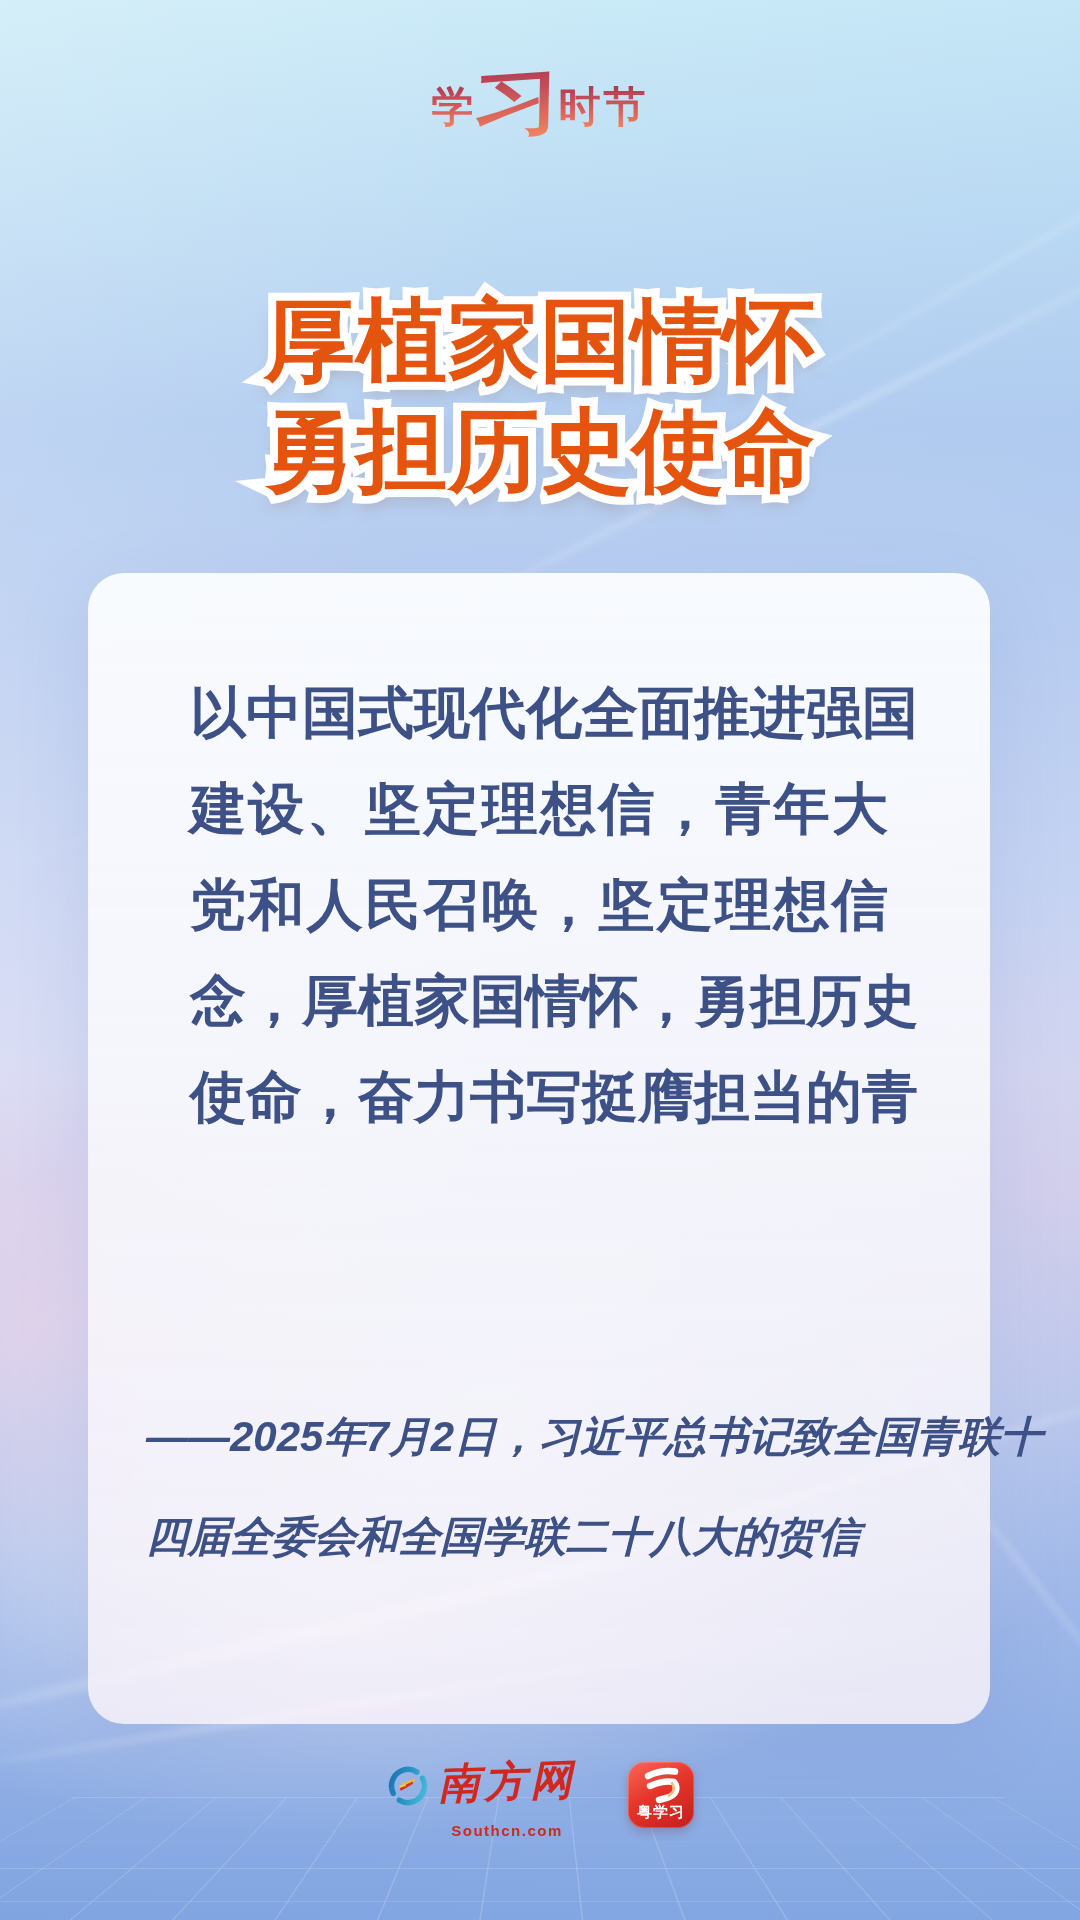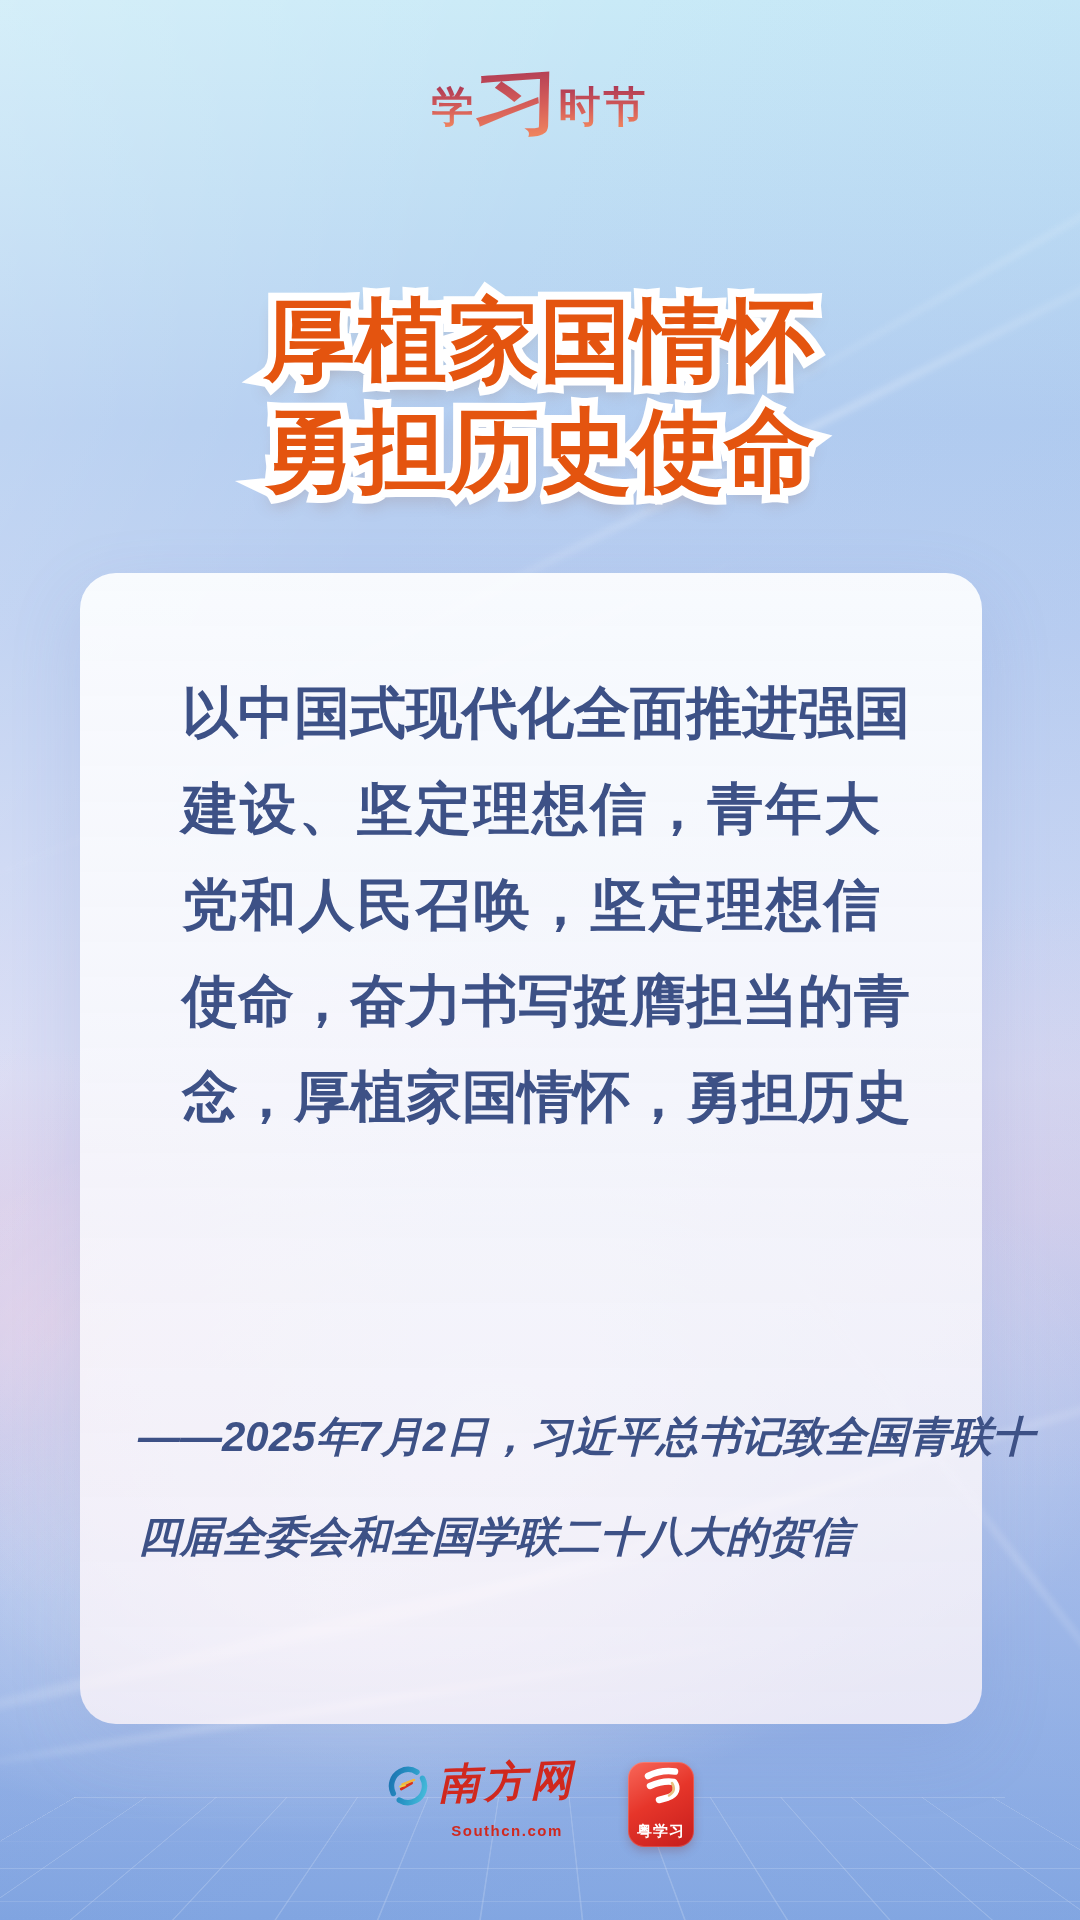--- a/index.html
+++ b/index.html
@@ -57,21 +57,21 @@
   .headline-line { position: relative; height: 110px; line-height: 110px;
     font-size: 91px; font-weight: 900; letter-spacing: 1px; }
   .headline-line .stroke {
     position: absolute; left: 0; right: 0; top: 0;
     -webkit-text-stroke: 16px #ffffff; color: #fff;
     text-shadow: 0 10px 16px rgba(140,90,70,0.35);
   }
   .headline-line .fill { position: relative; color: #e4540f; }
   
   .quote-card {
-    position: absolute; left: 80px; top: 573px; width: 902px; height: 1151px;
+    position: absolute; left: 88px; top: 573px; width: 902px; height: 1151px;
     border-radius: 36px;
     background: linear-gradient(180deg, rgba(253,254,255,0.92) 0%, rgba(248,248,252,0.85) 55%, rgba(250,243,249,0.82) 100%);
     box-shadow: 0 24px 70px rgba(110,135,200,0.18);
   }
   .quote-lines { position: absolute; left: 102px; right: 102px; top: 92px; }
   .qline {
     font-size: 56px; line-height: 96px; font-weight: 700; color: #3d5186;
     text-align: justify; text-align-last: justify; white-space: nowrap;
   }
   .qline.last { text-align-last: left; }
@@ -79,21 +79,21 @@
   .attr-line { font-size: 42px; line-height: 100px; font-weight: 700; color: #3d5186; white-space: nowrap; font-style: italic; }
   
   .footer { position: absolute; top: 1762px; left: 0; right: 0;
     display: flex; justify-content: center; align-items: flex-start; gap: 52px; }
   .southcn { display: flex; align-items: flex-start; gap: 8px; }
   .southcn-icon { width: 44px; height: 44px; margin-top: 2px; }
   .southcn-col { display: flex; flex-direction: column; align-items: center; }
   .southcn-name { font-size: 42px; line-height: 40px; font-weight: 900; color: #d0281e;
     font-style: italic; transform: rotate(-2deg); letter-spacing: 4px; }
   .southcn-domain { font-size: 15px; font-weight: 800; color: #d0281e; letter-spacing: 1.5px; margin-top: 20px; }
-  .yuexuexi { position: relative; width: 66px; height: 85px; border-radius: 16px;
+  .yuexuexi { position: relative; width: 66px; height: 66px; border-radius: 16px;
     background: linear-gradient(150deg, #f8685a 0%, #e6352a 45%, #c51d1c 100%);
     box-shadow: inset 0 0 0 1px rgba(255,255,255,0.18), 0 4px 10px rgba(120,40,40,0.25); }
   .yx-glyph { position: absolute; top: 5px; left: 50%; transform: translateX(-50%); }
   .yx-label { position: absolute; bottom: 6px; left: 0; width: 100%; text-align: center;
     color: #ffffff; font-size: 15px; font-weight: 800; letter-spacing: 1px; }
 </style>
 </head>
 <body>
 
 <div class="poster">
@@ -124,22 +124,22 @@
       <span class="stroke">勇担历史使命</span>
       <span class="fill">勇担历史使命</span>
     </div>
   </div>
 
   <div class="quote-card">
     <div class="quote-lines">
       <div class="qline">以中国式现代化全面推进强国</div>
       <div class="qline">建设、坚定理想信，青年大</div>
       <div class="qline">党和人民召唤，坚定理想信</div>
+      <div class="qline">念，厚植家国情怀，勇担历史</div>
       <div class="qline">使命，奋力书写挺膺担当的青</div>
-      <div class="qline">念，厚植家国情怀，勇担历史</div>
     </div>
     <div class="attribution">
       <div class="attr-line">——2025年7月2日，习近平总书记致全国青联十</div>
       <div class="attr-line">四届全委会和全国学联二十八大的贺信</div>
     </div>
   </div>
 
   <div class="footer">
     <div class="southcn">
       <svg class="southcn-icon" viewBox="0 0 72 72">

